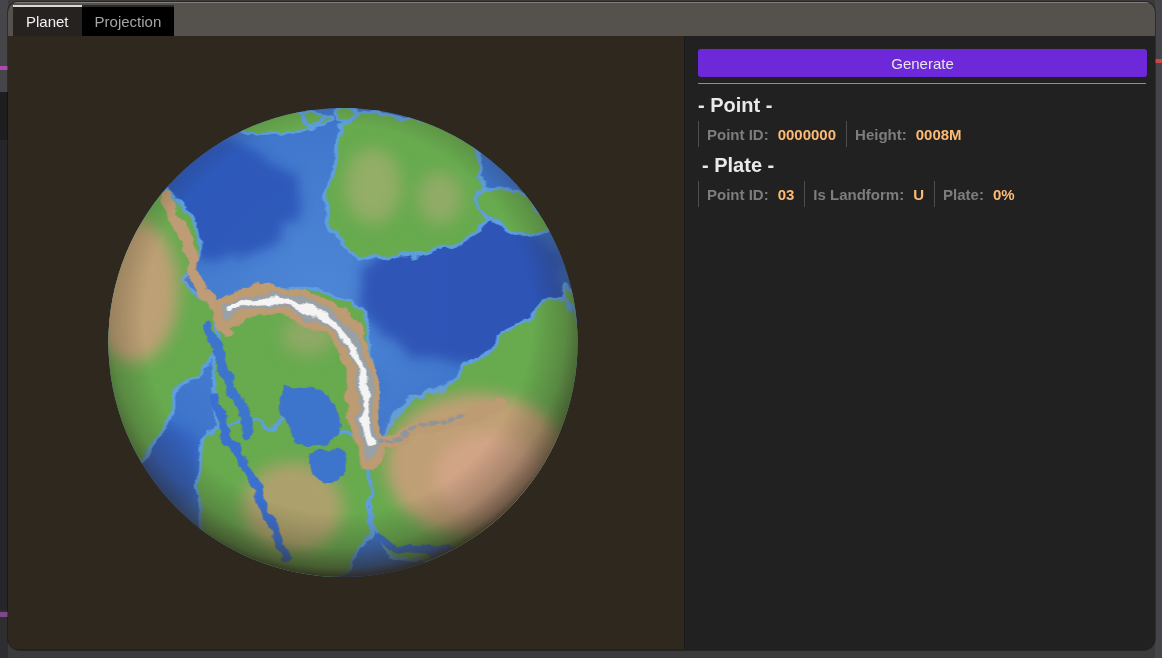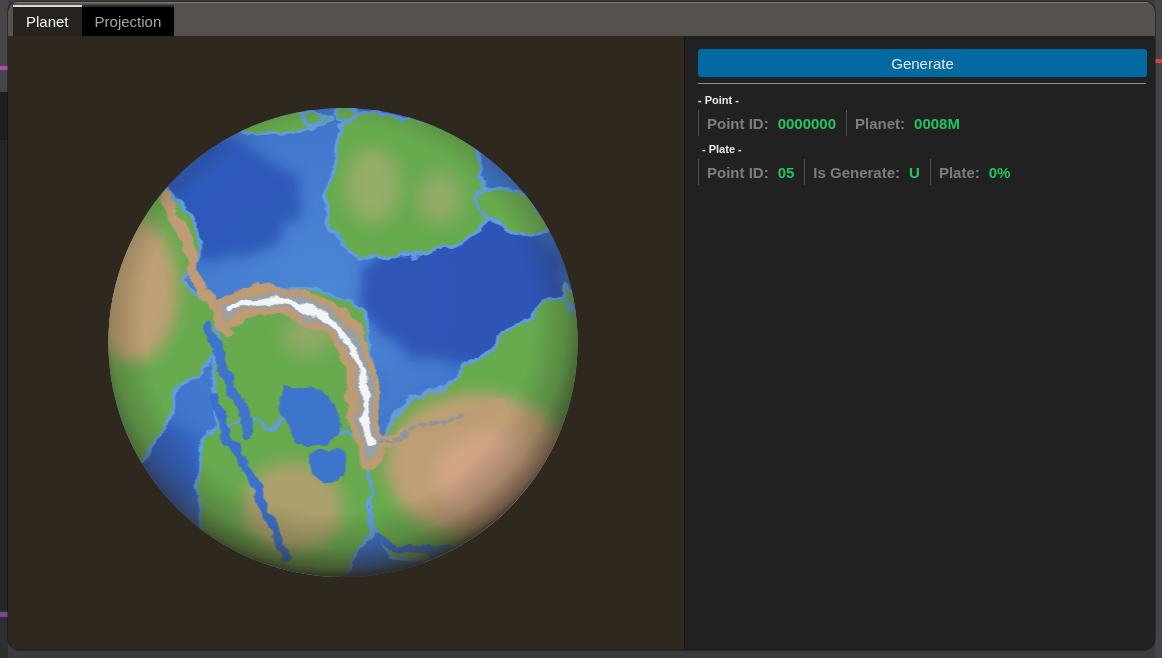--- a/index.html
+++ b/index.html
@@ -29,33 +29,33 @@
   .tab.active { background:#252220; color:#f1f1f1; border-top:2px solid #d9d9d9; }
   .tab.inactive { background:#000000; color:#a7a5a3; border-top:2px solid #2b2928; }
 
   .content { display:flex; height:613px; }
 
   .viewport { width:676px; height:613px; background:#2f281e; position:relative; }
   .viewport svg { display:block; }
 
   .panel { width:471px; height:613px; background:#212121; border-left:1px solid #181818; }
   .generate-btn { display:block; margin:13px 9px 0 13px; width:449px; height:28px;
-                  background:#0369a1; border:none; border-radius:3px; color:#e6e6e6;
+                  background:#6d28d9; border:none; border-radius:3px; color:#e6e6e6;
                   font-size:15px; font-family:"Liberation Sans",sans-serif; cursor:pointer; }
   .panel-sep { height:1px; background:#8f8f8f; margin:6px 9px 0 13px; }
 
-  .section-heading { color:#e9e9e9; font-size:11px; font-weight:600;
+  .section-heading { color:#e9e9e9; font-size:20px; font-weight:600;
                      margin:10px 0 2px 13px; }
   .section-heading.plate { margin-left:17px; margin-top:7px; }
 
   .info-row { display:flex; align-items:stretch; margin:4px 18px 0 13px; height:26px; }
   .cell { display:flex; align-items:center; gap:9px; border-left:1px solid #4d4d4d;
           padding:0 10px 0 8px; }
   .lbl { color:#7d7d7d; font-size:15px; font-weight:600; white-space:pre; }
-  .val { color:#22c55e; font-size:15px; font-weight:600; white-space:pre; }
+  .val { color:#fdba74; font-size:15px; font-weight:600; white-space:pre; }
 </style>
 </head>
 <body>
 
 <div class="edge-left">
   <div class="seg1"></div>
     <div class="seg2"></div>
     <div class="seg3"></div>
     <div class="seg4"></div>
   <div class="tick-magenta-top"></div>
@@ -180,33 +180,33 @@
       <button class="generate-btn">Generate</button>
       <div class="panel-sep"></div>
 
       <div class="section-heading">- Point -</div>
       <div class="info-row">
         <span class="cell">
           <span class="lbl">Point ID:</span>
           <span class="val">0000000</span>
         </span>
         <span class="cell">
-          <span class="lbl">Planet:</span>
+          <span class="lbl">Height:</span>
           <span class="val">0008M</span>
         </span>
       </div>
 
       <div class="section-heading plate">- Plate -</div>
       <div class="info-row">
         <span class="cell">
           <span class="lbl">Point ID:</span>
-          <span class="val">05</span>
-        </span>
-        <span class="cell">
-          <span class="lbl">Is Generate:</span>
+          <span class="val">03</span>
+        </span>
+        <span class="cell">
+          <span class="lbl">Is Landform:</span>
           <span class="val">U</span>
         </span>
         <span class="cell">
           <span class="lbl">Plate:</span>
           <span class="val">0%</span>
         </span>
       </div>
     </div>
 
   </div>

